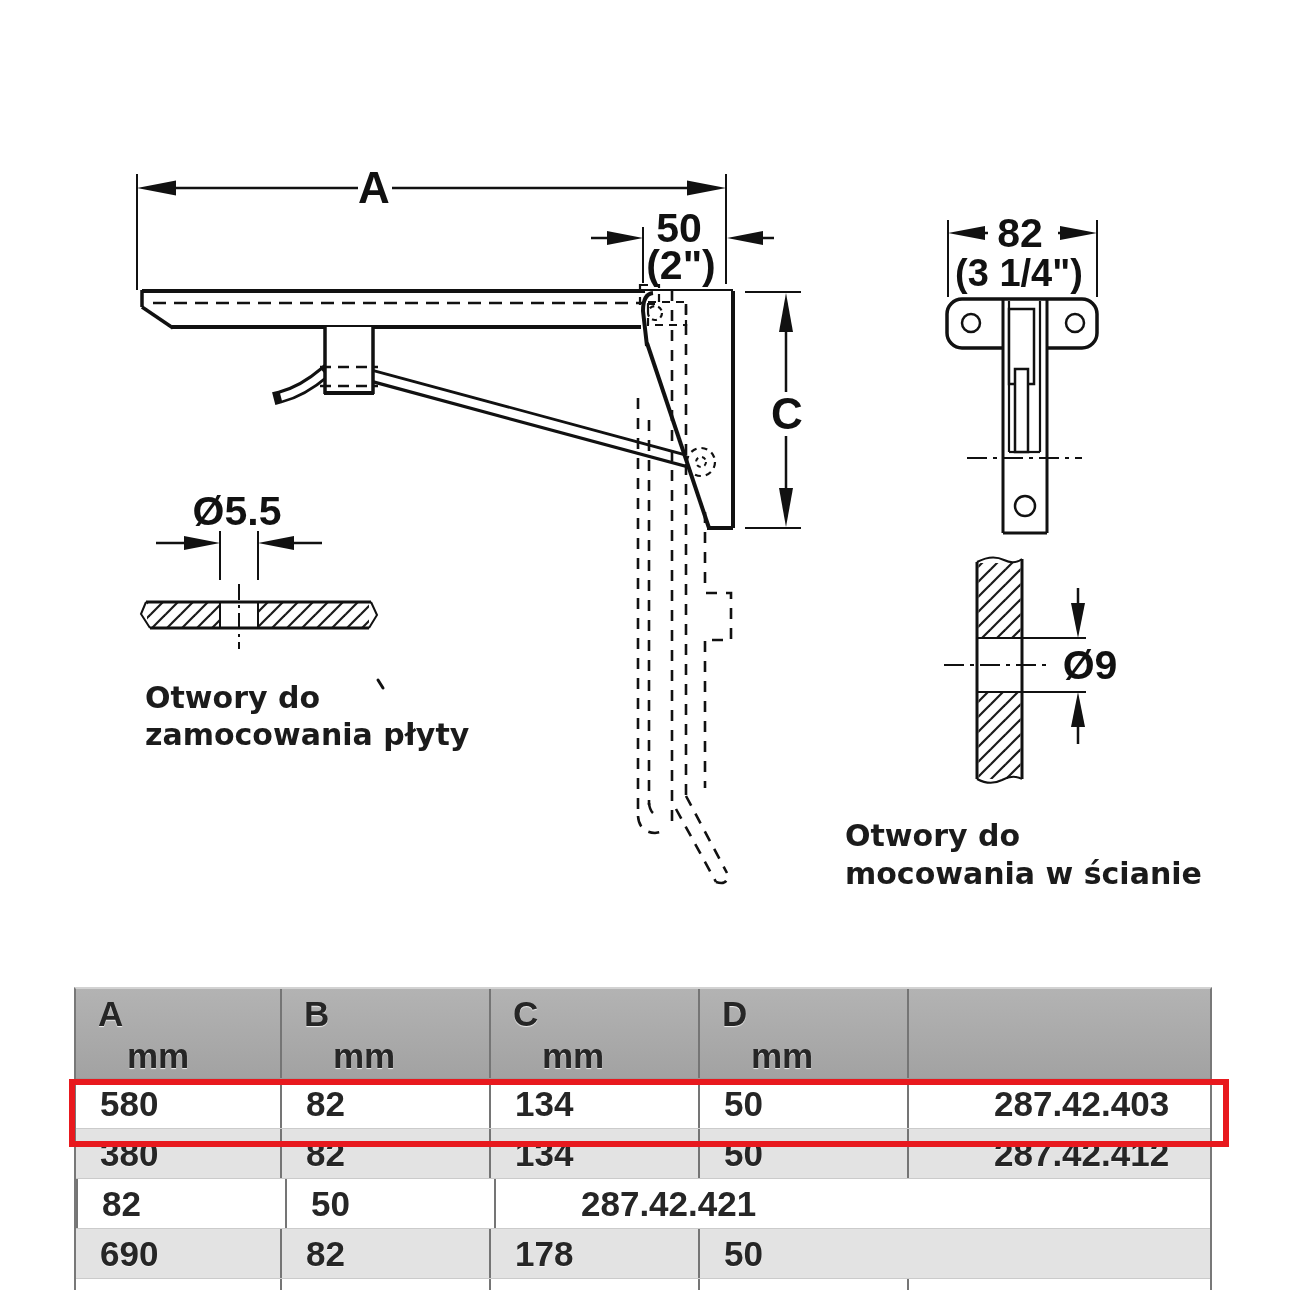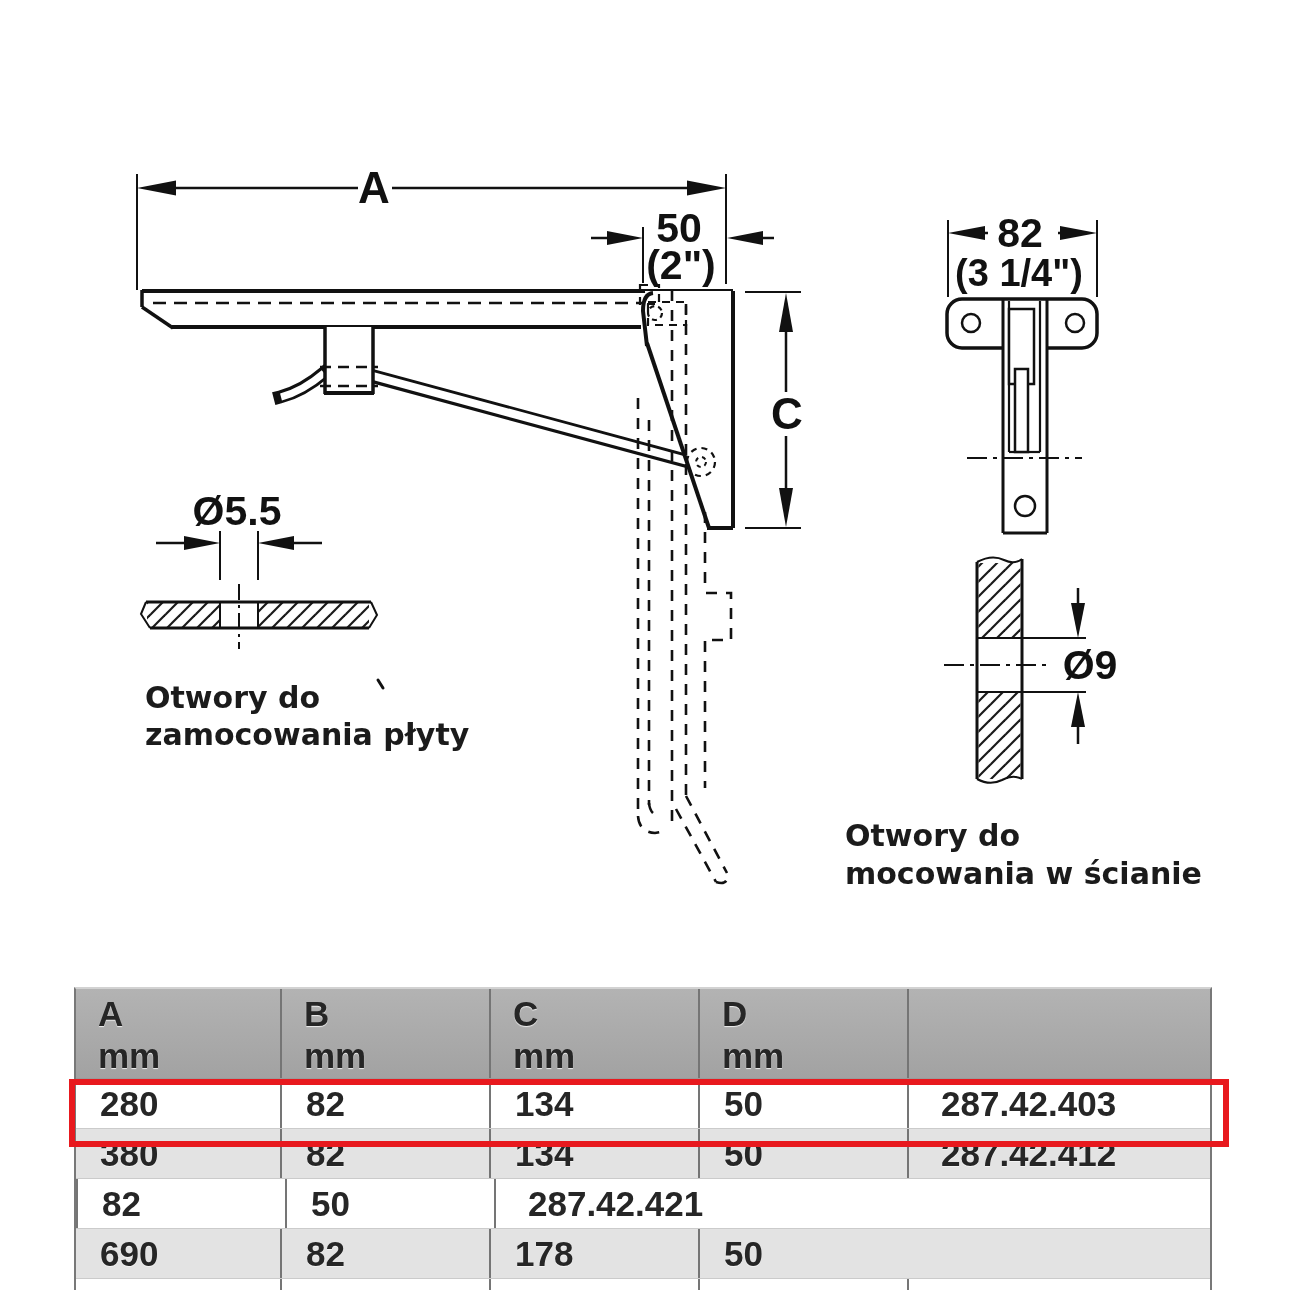--- a/index.html
+++ b/index.html
@@ -20,27 +20,27 @@
   .thead{height:90px;background:linear-gradient(#b3b3b3,#a2a2a2);
          text-shadow:0 1px 1px rgba(255,255,255,.8);border-bottom:1px solid #9a9a9a;}
   .trow{height:50px;align-items:center;border-bottom:1px solid #cbcbcb;
         text-shadow:0 1px 0 rgba(255,255,255,.55);}
   .trow.alt{background:#e3e3e3;}
   .trow.plain{background:#ffffff;}
   .trow.partial{height:12px;background:#ffffff;border-bottom:none;}
   .th,.td{box-sizing:border-box;height:100%;}
   .td{display:flex;align-items:center;padding-left:24px;}
   .th{padding:5px 0 0 22px;line-height:40px;}
-  .th .unit{display:block;margin-top:2px;}
+  .th .unit{display:block;margin-top:2px;margin-left:29px;}
   .col-0{width:204px;}
   .col-1,.col-2,.col-3{width:209px;}
   .col-4{width:303px;}
   .th.col-1,.th.col-2,.th.col-3,.th.col-4,
   .td.col-1,.td.col-2,.td.col-3,.td.col-4{border-left:2px solid #757575;}
-  .td.col-4{padding-left:32px;}
+  .td.col-4{padding-left:85px;}
   .highlight{position:absolute;left:-7px;top:90px;width:1148px;height:56px;
     border:6px solid #e8191e;background:transparent;pointer-events:none;}
 </style>
 </head>
 <body>
 
 <div id="stage">
 
 <svg width="1290" height="965" viewBox="0 0 1290 965">
   <defs>
@@ -220,21 +220,21 @@
       <span>D</span>
       <span class="unit">mm</span>
     </div>
     <div class="th col-4">
       <span></span>
       <span class="unit"></span>
     </div>
   </div>
 
   <div class="trow plain">
-    <div class="td col-0">280</div>
+    <div class="td col-0">580</div>
     <div class="td col-1">82</div>
     <div class="td col-2">134</div>
     <div class="td col-3">50</div>
     <div class="td col-4">287.42.403</div>
   </div>
   <div class="trow alt">
     <div class="td col-0">380</div>
     <div class="td col-1">82</div>
     <div class="td col-2">134</div>
     <div class="td col-3">50</div>

